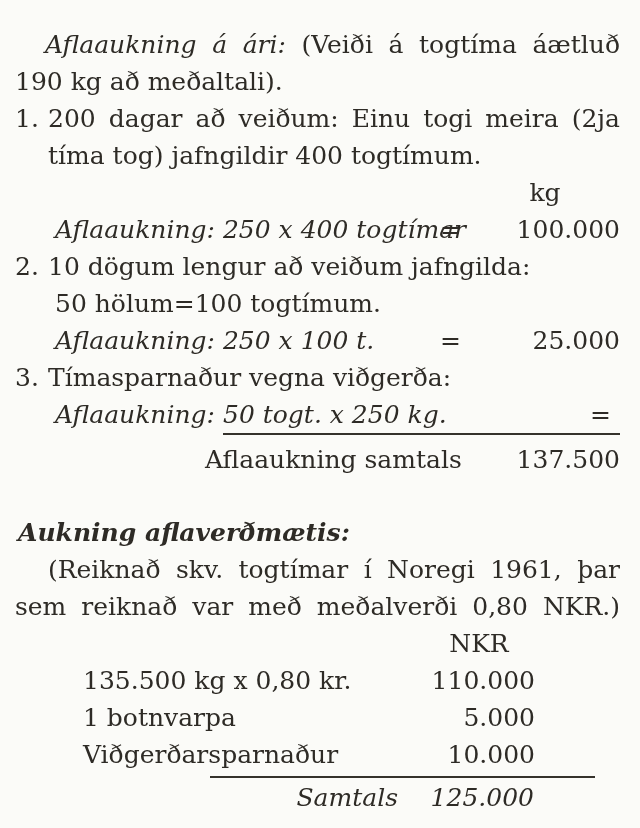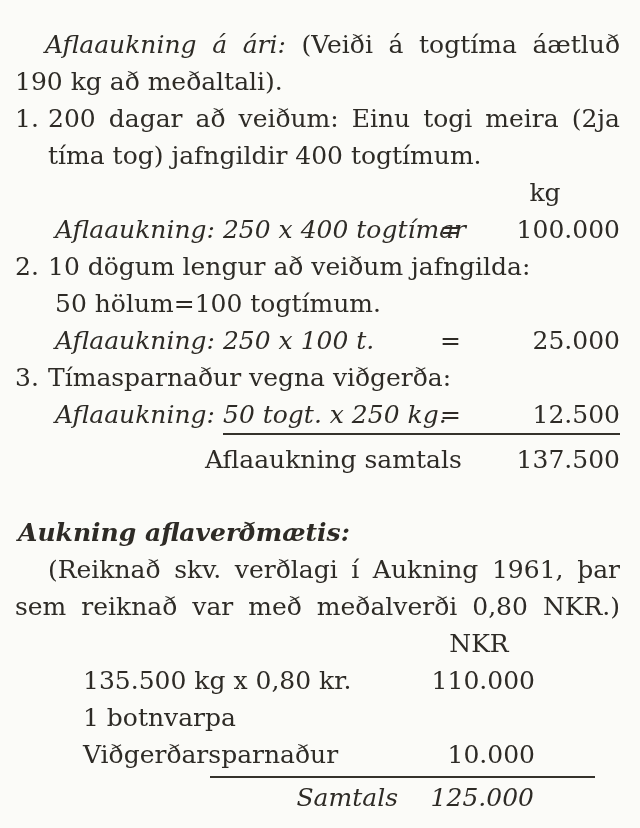--- a/index.html
+++ b/index.html
@@ -116,47 +116,47 @@
       <div class="line">Tímasparnaður vegna viðgerða:</div>
     </div>
   </div>
 
   <div class="calc calc3">
     <div class="lbl">
       <span class="lead">Aflaaukning:</span>
       <span class="formula ul">50 togt. x 250 kg.</span>
     </div>
     <div class="eq ul">=</div>
-    <div class="val ul">12.500</div>
   </div>
 
   <div class="total-catch">
     <div class="t-lbl">Aflaaukning samtals</div>
     <div class="t-val">137.500</div>
   </div>
 
   <div class="gap"></div>
 
   <div class="heading line">Aukning aflaverðmætis:</div>
 
   <div>
-    <div class="line note-l1 j">(Reiknað skv. verðlagi í Aukning 1961, þar</div>
+    <div class="line note-l1 j">(Reiknað skv. togtímar í Noregi 1961, þar</div>
     <div class="line j">sem reiknað var með meðalverði 0,80 NKR.)</div>
   </div>
 
   <div class="unit-row">
     <div class="unit-nkr">NKR</div>
   </div>
 
   <div class="vrow">
     <div class="lbl">135.500 kg x 0,80 kr.</div>
     <div class="val">110.000</div>
   </div>
   <div class="vrow">
     <div class="lbl">1 botnvarpa</div>
+    <div class="val">5.000</div>
   </div>
   <div class="vrow">
     <div class="lbl">Viðgerðarsparnaður</div>
     <div class="val">10.000</div>
   </div>
 
   <div class="rule"></div>
   <div class="total-value">
     <div class="s-lbl">Samtals</div>
     <div class="s-val">125.000</div>

